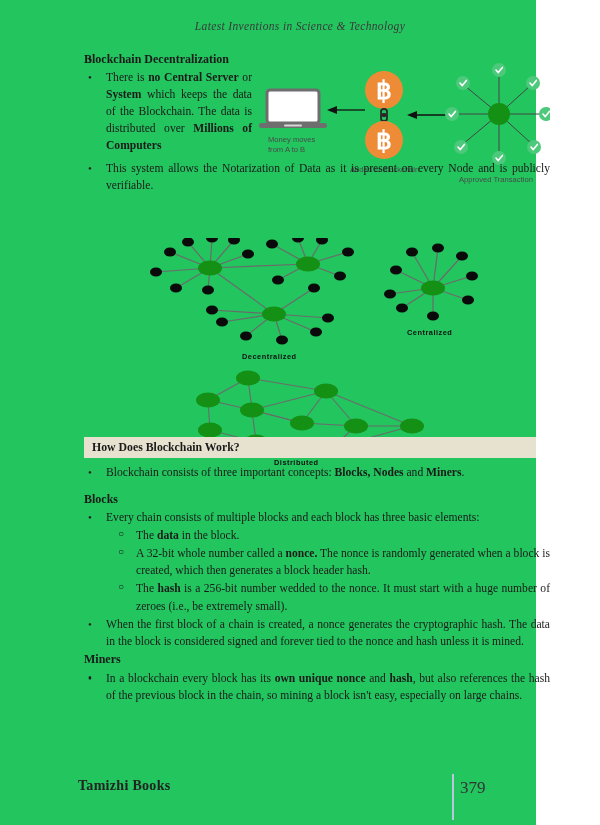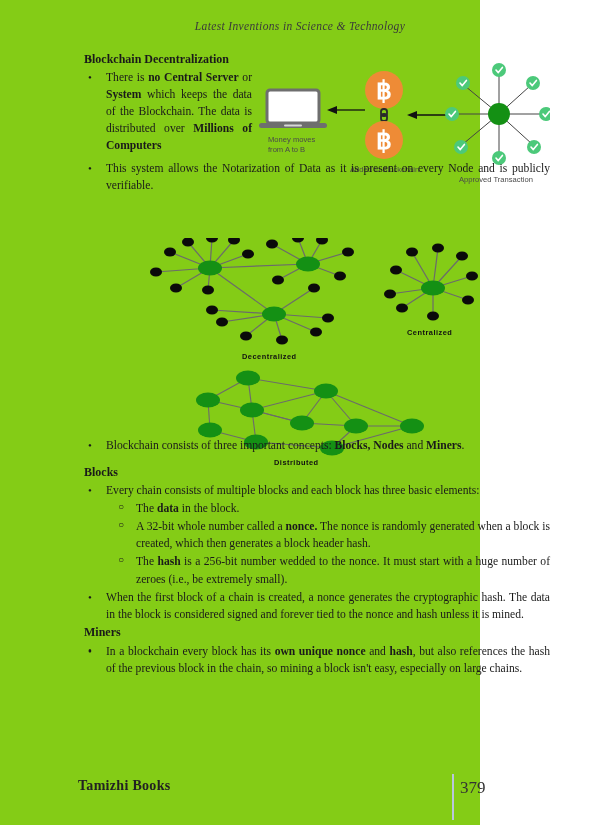--- a/index.html
+++ b/index.html
@@ -11,23 +11,23 @@
     width: 600px;
     height: 825px;
     position: relative;
     font-family: "Liberation Serif", serif;
     color: #1a1a1a;
     overflow: hidden;
   }
   .page {
     position: absolute;
     inset: 0;
-    width: 480px;
+    width: 536px;
     height: 825px;
-    background: #84cc16;
+    background: #22c55e;
   }
 
   
   .running-header {
     position: absolute;
     top: 20px;
     left: 0;
     width: 600px;
     text-align: center;
     font-family: "Liberation Serif", serif;
@@ -385,20 +385,21 @@
 
     <div class="spacer-xs"></div>
 
     <div class="li">
       <span class="marker">•</span>
       <span>This system allows the Notarization of Data as it is present on every Node and is publicly verifiable.</span>
     </div>
 
     <div style="height:242px;"></div>
 
+    <div class="section-band">How Does Blockchain Work?</div>
 
     <div class="li">
       <span class="marker">•</span>
       <span><span>Blockchain consists of three important concepts: </span><b>Blocks, Nodes</b><span> and </span><b>Miners</b><span>.</span></span>
     </div>
 
     <div class="spacer-sm"></div>
 
     <div class="subhead">Blocks</div>
 

